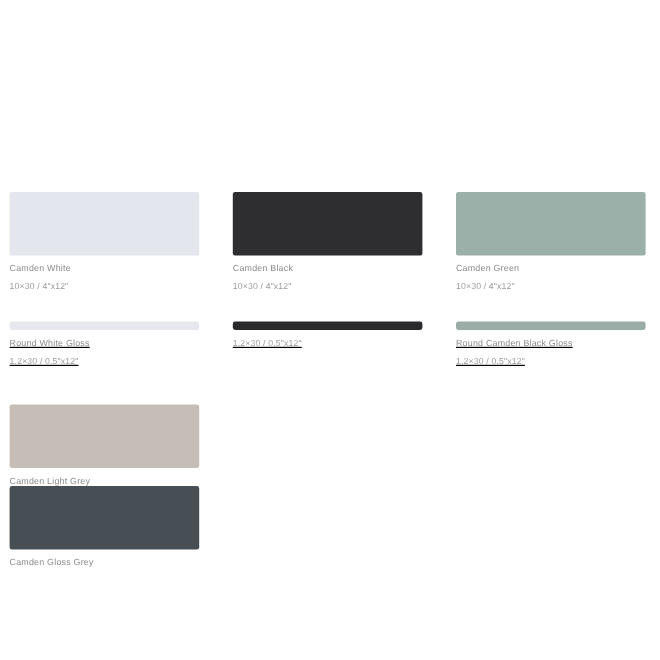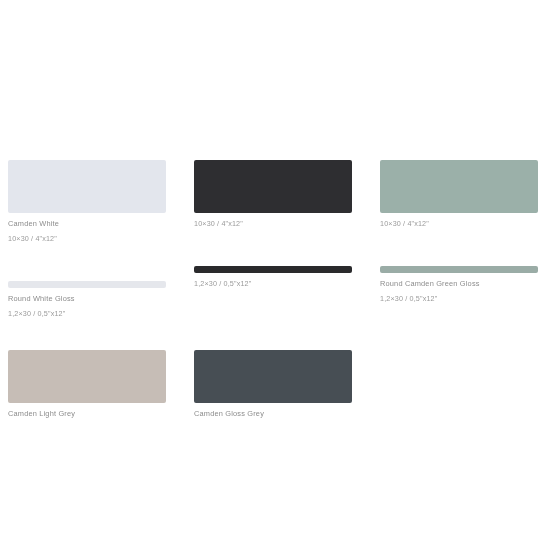--- a/index.html
+++ b/index.html
@@ -71,23 +71,23 @@
     font-size: 7.2px;
     line-height: 9px;
     color: #9a9a9a;
     letter-spacing: 0.15px;
     margin-top: 6px;
     white-space: nowrap;
   }
 
   
   .block-lg { }
-  .block-strip { margin-top: 38px; }
+  .block-strip { margin-top: 25px; text-decoration: underline; }
 
-  .row-2 { margin-top: 32px; }
+  .row-2 { margin-top: 32px; flex-direction: column; }
 
   .empty { visibility: hidden; }
 </style>
 </head>
 <body>
 
 <div id="catalog">
   <div class="grid">
 
     <div class="row">
@@ -101,36 +101,38 @@
         <div class="block-strip">
           <div class="tile-strip" style="background: rgb(229, 231, 236);"></div>
           <div class="name">Round White Gloss</div>
           <div class="size">1,2×30 / 0,5"x12"</div>
         </div>
       </div>
 
       <div class="cell">
         <div class="block-lg">
           <div class="tile-lg" style="background: rgb(46, 46, 49);"></div>
+          <div class="name">Camden Black</div>
           <div class="size">10×30 / 4"x12"</div>
         </div>
         <div class="block-strip">
           <div class="tile-strip" style="background: rgb(42, 42, 44);"></div>
           <div class="size">1,2×30 / 0,5"x12"</div>
         </div>
       </div>
 
       <div class="cell">
         <div class="block-lg">
           <div class="tile-lg" style="background: rgb(155, 176, 169);"></div>
+          <div class="name">Camden Green</div>
           <div class="size">10×30 / 4"x12"</div>
         </div>
         <div class="block-strip">
           <div class="tile-strip" style="background: rgb(154, 172, 166);"></div>
-          <div class="name">Round Camden Green Gloss</div>
+          <div class="name">Round Camden Black Gloss</div>
           <div class="size">1,2×30 / 0,5"x12"</div>
         </div>
       </div>
 
     </div>
 
     <div class="row row-2">
 
       <div class="cell">
         <div class="block-lg">

